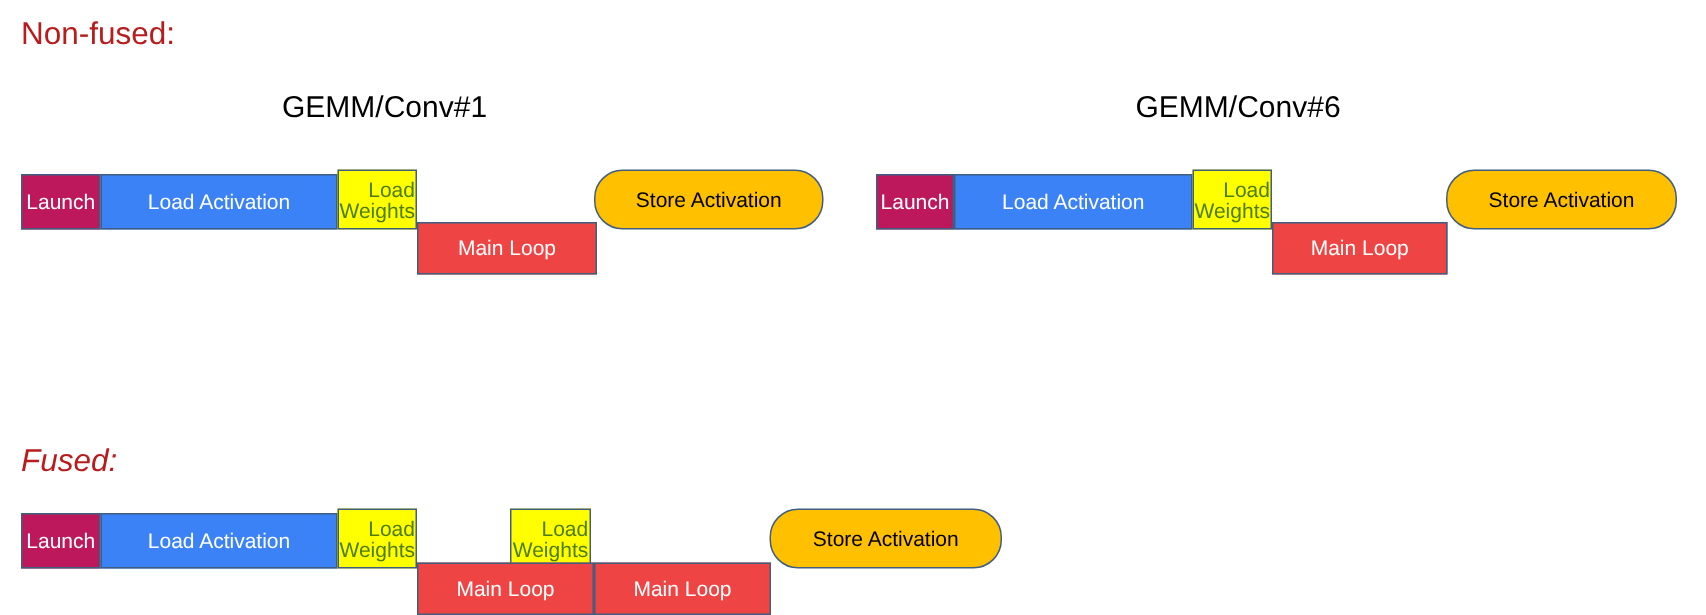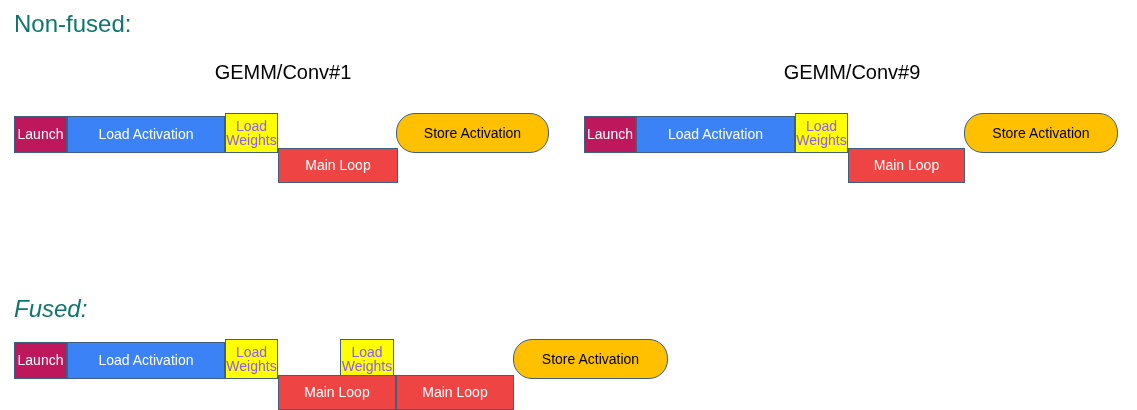--- a/index.html
+++ b/index.html
@@ -10,61 +10,60 @@
   body {
     width: 1137px;
     height: 410px;
     position: relative;
     overflow: hidden;
     font-family: "Liberation Sans", sans-serif;
     -webkit-font-smoothing: antialiased;
   }
   .section-label {
     position: absolute;
-    font-size: 24px;
-    color: #0f766e;
+    font-size: 21px;
+    color: #b91c1c;
     font-family: "Liberation Sans", sans-serif;
     white-space: nowrap;
     line-height: 1;
   }
   .group-title {
     position: absolute;
     font-size: 20px;
     color: #000000;
     font-family: "Liberation Sans", sans-serif;
     white-space: nowrap;
-    text-align: center;
     line-height: 1;
   }
   .blk {
     position: absolute;
     box-sizing: border-box;
     border: 1px solid #3F5E80;
     display: flex;
     align-items: center;
     justify-content: center;
     text-align: center;
     font-family: "Liberation Sans", sans-serif;
     line-height: 1.02;
     overflow: hidden;
     white-space: pre-line;
   }
   .blk.launch   { background: #be185d; color: #FFFFFF; font-size: 14px; }
   .blk.load-act { background: #3b82f6; color: #FFFFFF; font-size: 14px; }
-  .blk.load-wt  { background: #FFFF00; color: #8b5cf6; font-size: 14px; }
+  .blk.load-wt  { background: #FFFF00; color: #4d7c0f; font-size: 14px; text-align: right; }
   .blk.main-loop{ background: #ef4444; color: #FFFFFF; font-size: 14px; }
   .blk.store-act{ background: #FFC000; color: #000000; font-size: 14px; border-radius: 19px; }
 </style>
 </head>
 <body>
 
 <div id="diagram-root">
     <div class="section-label" style="left: 14px; top: 12px;">Non-fused:</div>
     <div class="group-title" style="left: 188px; top: 62px; width: 190px;">GEMM/Conv#1</div>
-    <div class="group-title" style="left: 757px; top: 62px; width: 190px;">GEMM/Conv#9</div>
+    <div class="group-title" style="left: 757px; top: 62px; width: 190px;">GEMM/Conv#6</div>
     <div class="blk launch" style="left: 14px; top: 116px; width: 53px; height: 37px;"><span>Launch</span></div>
     <div class="blk load-act" style="left: 67px; top: 116px; width: 158px; height: 37px;"><span>Load Activation</span></div>
     <div class="blk load-wt" style="left: 225px; top: 113px; width: 53px; height: 40px;"><span>Load
 Weights</span></div>
     <div class="blk main-loop" style="left: 278px; top: 148px; width: 120px; height: 35px;"><span>Main Loop</span></div>
     <div class="blk store-act" style="left: 396px; top: 113px; width: 153px; height: 40px;"><span>Store Activation</span></div>
     <div class="blk launch" style="left: 584px; top: 116px; width: 52px; height: 37px;"><span>Launch</span></div>
     <div class="blk load-act" style="left: 636px; top: 116px; width: 159px; height: 37px;"><span>Load Activation</span></div>
     <div class="blk load-wt" style="left: 795px; top: 113px; width: 53px; height: 40px;"><span>Load
 Weights</span></div>

